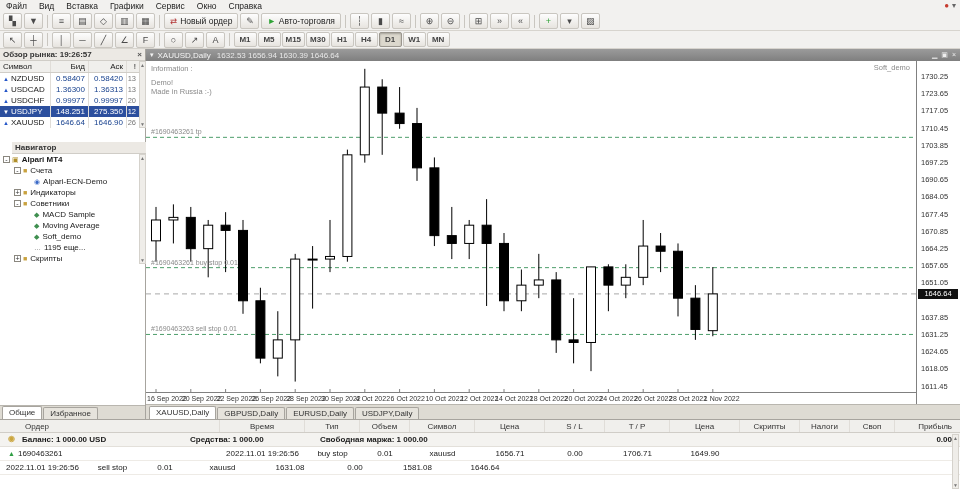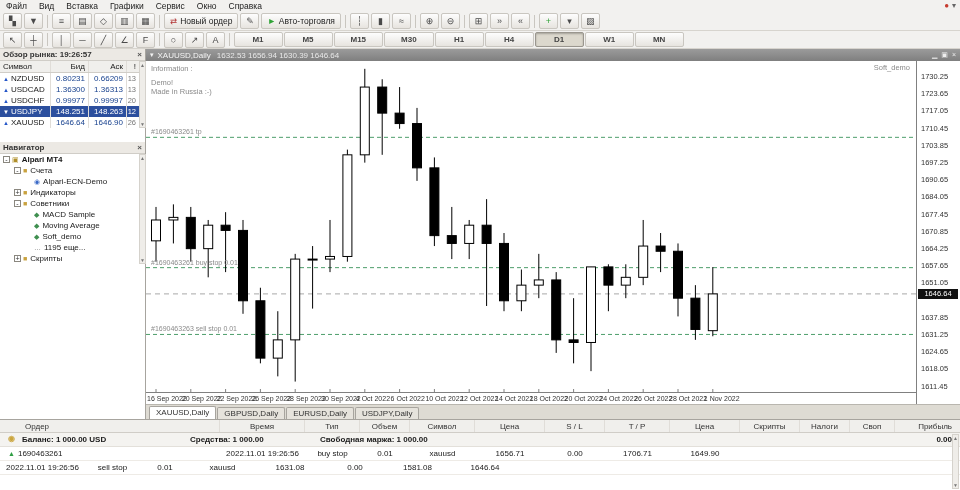--- a/index.html
+++ b/index.html
@@ -10,40 +10,40 @@
   .menu-item{padding:0 6px;color:#222;cursor:default;}
   #menu-right{margin-left:auto;display:flex;align-items:center;gap:3px;padding-right:4px;}
   .mini-ic{font-size:8px;line-height:8px;}
   
   .toolbar{position:absolute;left:0;width:960px;background:#f2f1ef;border-bottom:1px solid #d7d4ce;display:flex;align-items:center;padding-left:2px;box-sizing:border-box;}
   #toolbar1{top:12px;height:19px;}
   #toolbar2{top:31px;height:18px;}
   .tb-icon{width:17px;height:14px;margin:0 1px;display:inline-flex;align-items:center;justify-content:center;font-size:9px;color:#4a4a4a;background:linear-gradient(#fdfdfd,#e7e4df);border:1px solid #c9c6c0;border-radius:2px;cursor:default;}
   .tb-sep{width:1px;height:13px;background:#c9c6c0;margin:0 3px;}
   .tb-btn{height:14px;display:inline-flex;align-items:center;gap:3px;padding:0 5px;margin:0 1px;background:linear-gradient(#fdfdfd,#e7e4df);border:1px solid #c9c6c0;border-radius:2px;font-size:8.5px;color:#222;cursor:default;}
-  .tf-btn{min-width:15px;height:13px;padding:0 16px;margin:0 0.5px;display:inline-flex;align-items:center;justify-content:center;font-size:8px;font-weight:bold;color:#444;background:linear-gradient(#fdfdfd,#e7e4df);border:1px solid #c9c6c0;border-radius:2px;cursor:default;}
+  .tf-btn{min-width:15px;height:13px;padding:0 3px;margin:0 0.5px;display:inline-flex;align-items:center;justify-content:center;font-size:8px;font-weight:bold;color:#444;background:linear-gradient(#fdfdfd,#e7e4df);border:1px solid #c9c6c0;border-radius:2px;cursor:default;}
   .tf-btn.active{background:#dcd8cd;border-color:#9a968e;box-shadow:inset 0 1px 2px rgba(0,0,0,.25);}
   
   #left-panel{position:absolute;left:0;top:49px;width:146px;height:370px;background:#fff;border-right:1px solid #a7a49e;box-sizing:border-box;}
   .panel-title{height:12px;background:#ece9e4;border-bottom:1px solid #d0cdc7;display:flex;align-items:center;font-size:8px;font-weight:bold;color:#333;padding:0 3px;box-sizing:border-box;}
   .panel-title .close-x{margin-left:auto;font-size:8px;color:#555;cursor:default;}
   #mw-colheads{height:12px;display:flex;background:#f0efec;border-bottom:1px solid #d0cdc7;box-sizing:border-box;}
   .mw-col{box-sizing:border-box;padding:0 3px;font-size:8px;display:flex;align-items:center;border-right:1px solid #e0ddd8;overflow:hidden;white-space:nowrap;}
   .mw-col0{width:51px;} .mw-col1{width:38px;justify-content:flex-end;} .mw-col2{width:38px;justify-content:flex-end;} .mw-col3{width:12px;justify-content:flex-end;border-right:none;}
   .mw-row{height:11px;display:flex;background:#fff;cursor:default;}
   .mw-row .num{color:#17418e;}
   .mw-row .spread{color:#777;font-size:7.5px;}
   .mw-row.sel{background:#2c4f9e;}
   .mw-row.sel .mw-col, .mw-row.sel .num, .mw-row.sel .spread{color:#fff;}
   .mw-arrow{font-size:6px;margin-right:2px;}
   .tabstrip{position:absolute;left:0;width:100%;height:14px;background:#dedbd3;border-top:1px solid #b9b6af;display:flex;align-items:flex-end;padding-left:2px;box-sizing:border-box;}
   .tab{font-size:8px;padding:1px 6px 1px 6px;margin-right:1px;background:#e6e3dc;border:1px solid #a7a49e;border-bottom:none;border-radius:2px 2px 0 0;color:#333;cursor:default;white-space:nowrap;}
   .tab.active{background:#fff;height:10px;}
   #mw-tabs{top:79px;}
-  #nav-header{position:absolute;top:93px;left:0;width:100%;}
+  #nav-header{position:absolute;top:93px;left:12px;width:100%;}
   #nav-tree{position:absolute;top:105px;left:0;width:139px;background:#fff;}
   .nav-row{height:11px;display:flex;align-items:center;font-size:8px;white-space:nowrap;cursor:default;}
   .expander{width:7px;height:7px;border:1px solid #8a877f;font-size:7px;line-height:6px;text-align:center;margin-right:2px;box-sizing:border-box;background:#fff;color:#333;}
   .expander-sp{width:9px;display:inline-block;}
   .nav-ic{font-size:7px;margin-right:3px;}
   .nav-label{color:#1a1a1a;}
   .nav-root{font-weight:bold;}
   #nav-tabs{bottom:0;top:auto;}
   .mini-scroll{position:absolute;width:7px;background:#efede9;border:1px solid #d5d2cc;box-sizing:border-box;font-size:5px;color:#777;text-align:center;line-height:6px;display:flex;flex-direction:column;justify-content:space-between;cursor:default;}
   
@@ -167,22 +167,22 @@
         <span class="mw-col mw-col1">Бид</span>
         <span class="mw-col mw-col2">Аск</span>
         <span class="mw-col mw-col3">!</span>
       </div>
     <div id="mw-rows">
         <div class="mw-row">
           <span class="mw-col mw-col0">
             <span class="mw-arrow" style="color: rgb(36, 86, 200);">▲</span>
             <span>NZDUSD</span>
           </span>
-          <span class="mw-col mw-col1 num">0.80231</span>
-          <span class="mw-col mw-col2 num">0.66209</span>
+          <span class="mw-col mw-col1 num">0.58407</span>
+          <span class="mw-col mw-col2 num">0.58420</span>
           <span class="mw-col mw-col3 spread">13</span>
         </div>
         <div class="mw-row">
           <span class="mw-col mw-col0">
             <span class="mw-arrow" style="color: rgb(36, 86, 200);">▲</span>
             <span>USDCAD</span>
           </span>
           <span class="mw-col mw-col1 num">1.36300</span>
           <span class="mw-col mw-col2 num">1.36313</span>
           <span class="mw-col mw-col3 spread">13</span>
@@ -195,21 +195,21 @@
           <span class="mw-col mw-col1 num">0.99977</span>
           <span class="mw-col mw-col2 num">0.99997</span>
           <span class="mw-col mw-col3 spread">20</span>
         </div>
         <div class="mw-row sel">
           <span class="mw-col mw-col0">
             <span class="mw-arrow" style="color: rgb(255, 255, 255);">▼</span>
             <span>USDJPY</span>
           </span>
           <span class="mw-col mw-col1 num">148.251</span>
-          <span class="mw-col mw-col2 num">148.263</span>
+          <span class="mw-col mw-col2 num">275.350</span>
           <span class="mw-col mw-col3 spread">12</span>
         </div>
         <div class="mw-row">
           <span class="mw-col mw-col0">
             <span class="mw-arrow" style="color: rgb(36, 86, 200);">▲</span>
             <span>XAUUSD</span>
           </span>
           <span class="mw-col mw-col1 num">1646.64</span>
           <span class="mw-col mw-col2 num">1646.90</span>
           <span class="mw-col mw-col3 spread">26</span>
@@ -263,20 +263,24 @@
         <div class="nav-row" style="padding-left: 25px;">
           <span class="expander-sp"></span>
           <span class="nav-ic" style="color: rgb(119, 119, 119);">…</span>
           <span class="nav-label">1195 еще...</span>
         </div>
         <div class="nav-row" style="padding-left: 14px;">
           <span class="expander">+</span>
           <span class="nav-ic" style="color: rgb(201, 162, 63);">■</span>
           <span class="nav-label">Скрипты</span>
         </div>
+      </div>
+    <div id="nav-tabs" class="tabstrip">
+        <span class="tab active">Общие</span>
+        <span class="tab">Избранное</span>
       </div>
     <div class="mini-scroll" style="left:139px;top:12px;height:67px;">
         <span>▲</span>
         <span>▼</span>
       </div>
     <div class="mini-scroll" style="left:139px;top:105px;height:110px;">
         <span>▲</span>
         <span>▼</span>
       </div>
   </div>

